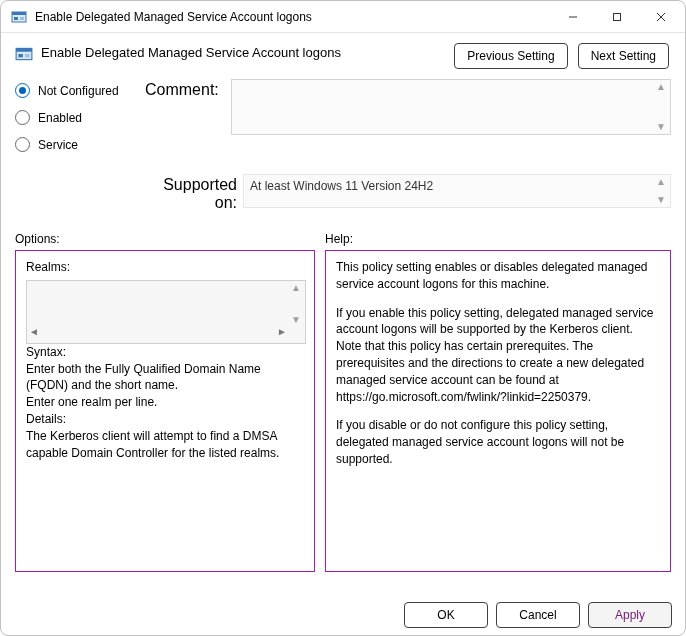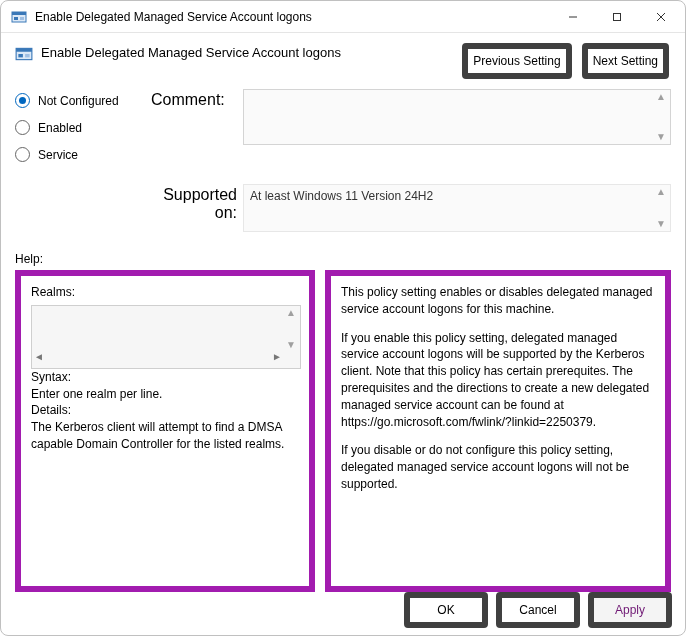--- a/index.html
+++ b/index.html
@@ -51,33 +51,32 @@
     margin-right: 8px;
     margin-top: 2px;
   }
   .header-title {
     font-size: 13px;
     flex: 1;
     padding-top: 2px;
   }
   .nav-buttons { display: flex; gap: 10px; margin-right: 2px;}
   .btn {
-    border: 6px solid #404040;
+    border: 1px solid #404040;
     background: #fff;
     border-radius: 4px;
-    padding: 5px 5px;
+    padding: 5px 12px;
     font-size: 12px;
     font-family: inherit;
     cursor: pointer;
     min-width: 74px;
   }
   .config-grid {
     display: grid;
     grid-template-columns: 130px 86px 1fr;
-    column-gap: 6px;
     margin-top: 6px;
   }
   .radios { padding-top: 4px;}
   .radio-row {
     display: flex; align-items: center;
     margin-bottom: 12px;
     cursor: pointer;
   }
   .radio-dot {
     width: 15px; height: 15px;
@@ -100,21 +99,21 @@
     border: 1px solid #d4d4d4;
     background: #fafafa;
     height: 56px;
     position: relative;
     font-size:12px;
     padding: 4px;
   }
   .supported-box {
     border: 1px solid #e7e7e7;
     background: #fafafa;
-    height: 48px;
+    height: 34px;
     position: relative;
     padding: 4px 18px 4px 6px;
     font-size: 12px;
     color:#333;
   }
   .box-scrollhint {
     position:absolute;
     right:2px;
     width:14px;
     display:flex; flex-direction:column; justify-content:space-between;
@@ -136,21 +135,21 @@
     margin-top:20px;
   }
   .panels {
     display:grid;
     grid-template-columns: 300px 1fr;
     column-gap:10px;
     margin-top:4px;
     height: 322px;
   }
   .panel {
-    border:6px solid #a21caf;
+    border:1px solid #a21caf;
     padding:8px 10px;
     overflow:auto;
     position:relative;
     font-size:12px;
     line-height:1.4;
   }
   .panel.options { padding-right: 8px;}
   .realms-box {
     border:1px solid #cfcfcf;
     background:#f6f6f6;
@@ -260,38 +259,40 @@
     <div class="supported-box">
       <span>At least Windows 11 Version 24H2</span>
       <div class="box-scrollhint">
         <span class="tri-up">▲</span>
         <span class="tri-down">▼</span>
       </div>
     </div>
   </div>
 
   <div class="panel-labels">
+    <div>Options:</div>
     <div>Help:</div>
   </div>
 
   <div class="panels">
     <div class="panel options">
       <div>Realms:</div>
       <div class="realms-box">
         <div class="v-hints">
           <span class="tri-up">▲</span>
           <span class="tri-down">▼</span>
         </div>
         <div class="h-hints">
           <span class="tri-left">◄</span>
           <span class="tri-right">►</span>
         </div>
       </div>
       <div class="options-text">
         <p>Syntax:</p>
+        <p>Enter both the Fully Qualified Domain Name (FQDN) and the short name.</p>
         <p>Enter one realm per line.</p>
         <p>Details:</p>
         <p>The Kerberos client will attempt to find a DMSA capable Domain Controller for the listed realms.</p>
       </div>
     </div>
     <div class="panel help">
       <div class="help-text">
         <p>This policy setting enables or disables delegated managed service account logons for this machine.</p>
         <p>If you enable this policy setting, delegated managed service account logons will be supported by the Kerberos client. Note that this policy has certain prerequites. The prerequisites and the directions to create a new delegated managed service account can be found at https://go.microsoft.com/fwlink/?linkid=2250379.</p>
         <p>If you disable or do not configure this policy setting, delegated managed service account logons will not be supported.</p>

